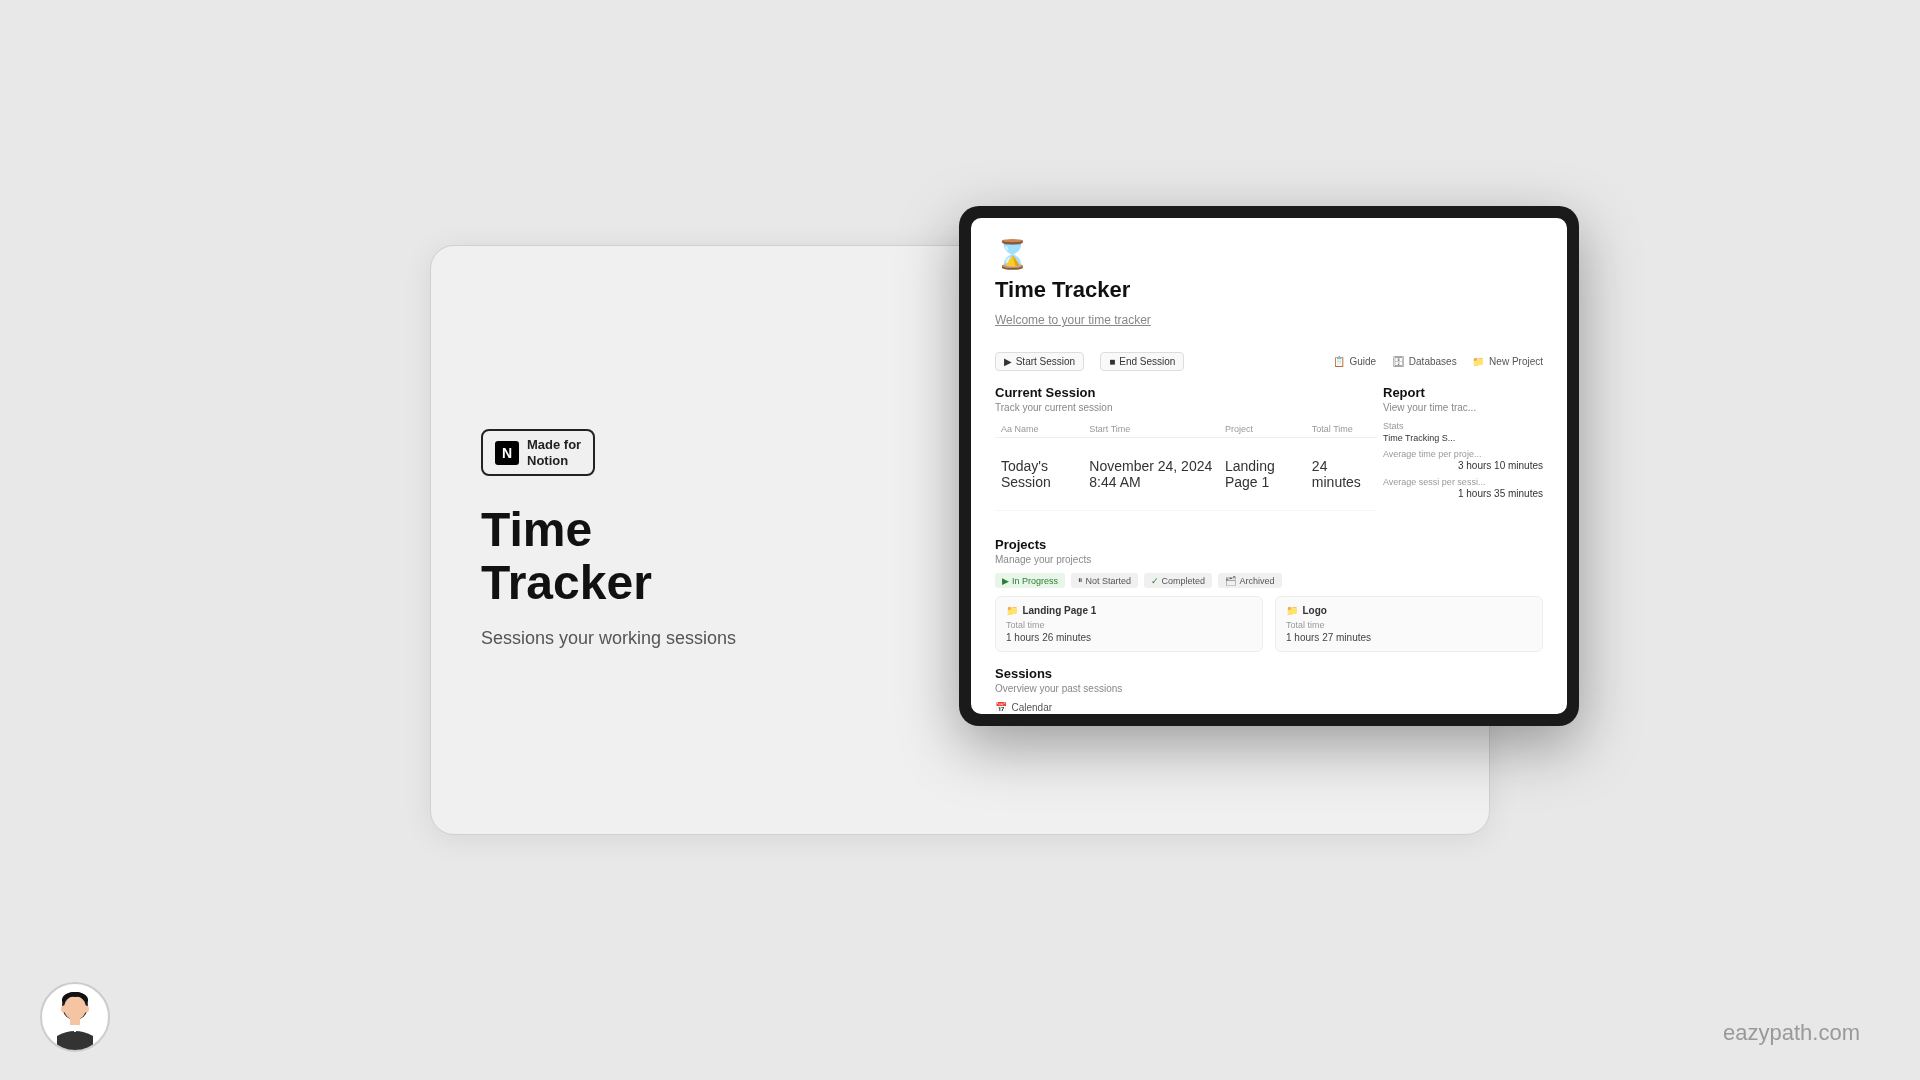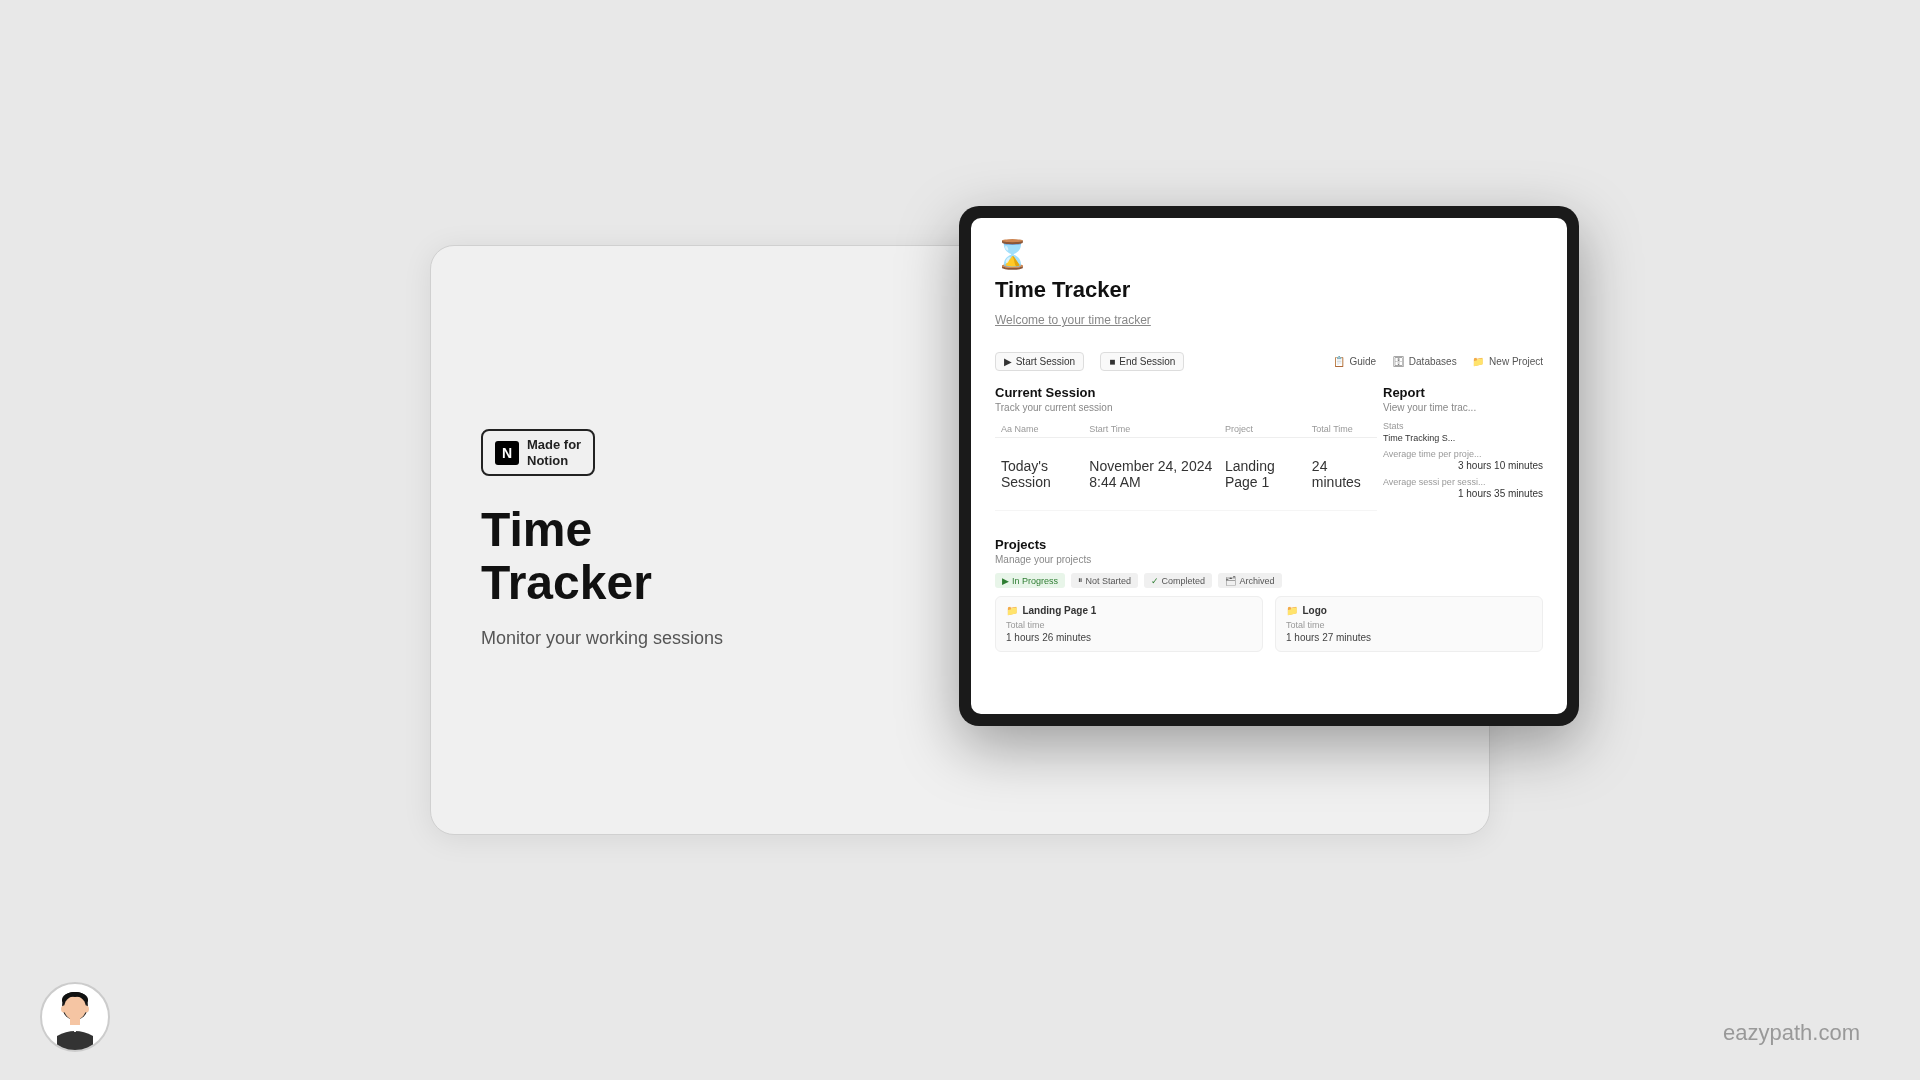--- a/index.html
+++ b/index.html
@@ -352,21 +352,21 @@
         </div>
       </div>
 
       
       <div class="app-title">
         <span>Time</span><br>
         <span>Tracker</span>
       </div>
 
       
-      <div class="app-subtitle">Monitor your working sessions</div>
+      <div class="app-subtitle">Sessions your working sessions</div>
 
     </div>
 
     <div class="tablet-wrapper">
       <div class="tablet-frame">
         <div class="tablet-screen">
 
           <div class="notion-content">
 
             <div class="hourglass-icon">⌛</div>
@@ -489,20 +489,28 @@
                   <div class="project-card-title">
                     <span>📁</span>
                     <span>Logo</span>
                   </div>
                   <div class="project-card-label">Total time</div>
                   <div class="project-card-time">1 hours 27 minutes</div>
                 </div>
               </div>
             </div>
 
+            <div class="notion-section">
+              <div class="section-title">Sessions</div>
+              <div class="section-subtitle">Overview your past sessions</div>
+              <div style="font-size:10px;color:#555;display:flex;align-items:center;gap:4px;">
+                <span>📅</span>
+                <span>Calendar</span>
+              </div>
+            </div>
 
           </div>
         </div>
       </div>
     </div>
 
   </div>
 
   <div class="bottom-avatar">
     <div class="avatar-circle">

